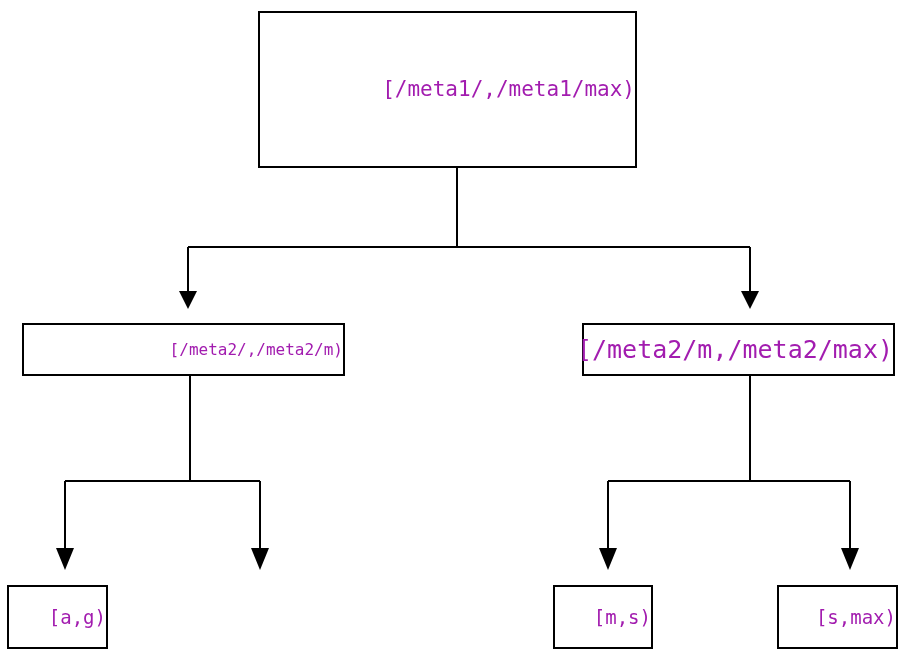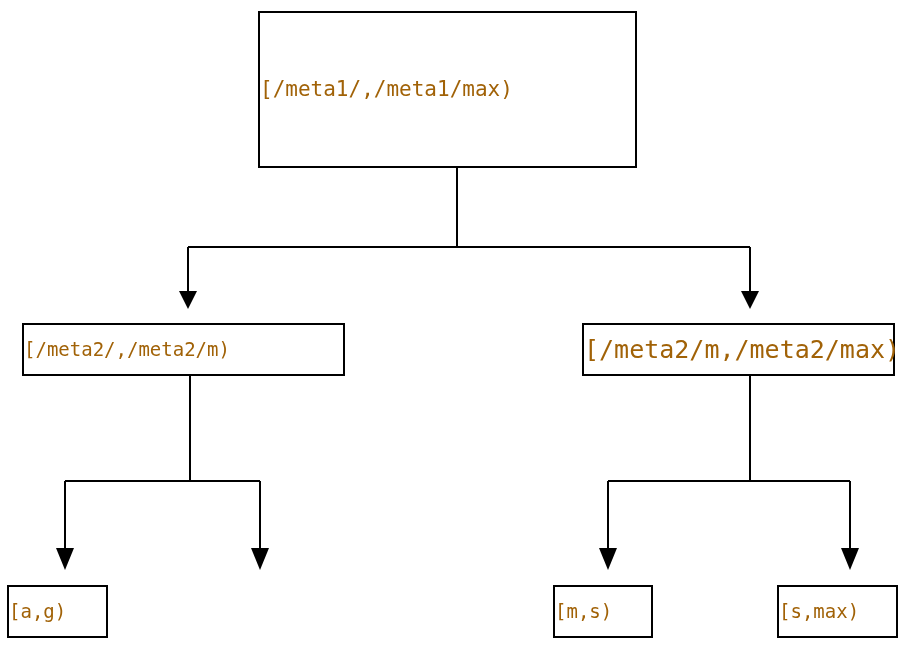--- a/index.html
+++ b/index.html
@@ -25,22 +25,22 @@
     width: 912px;
     height: 652px;
   }
   .node {
     position: absolute;
     box-sizing: border-box;
     background: #ffffff;
     border: 2px solid #000000;
     display: flex;
     align-items: center;
-    justify-content: flex-start;
-    color: #a16207;
+    justify-content: flex-end;
+    color: #a21caf;
     letter-spacing: 0px;
     white-space: pre;
   }
   .node-label {
     display: block;
     line-height: 1;
   }
   
   #node-root {
     left: 258px;
@@ -48,33 +48,33 @@
     width: 379px;
     height: 157px;
     font-size: 21px;
   }
   
   #node-meta2-low {
     left: 22px;
     top: 323px;
     width: 323px;
     height: 53px;
-    font-size: 19px;
+    font-size: 16px;
   }
   #node-meta2-high {
     left: 582px;
     top: 323px;
     width: 313px;
     height: 53px;
     font-size: 25px;
   }
   
   .leaf {
     top: 585px;
-    height: 53px;
+    height: 64px;
     font-size: 19px;
   }
   #node-leaf-ag   { left: 7px;   width: 101px; }
   #node-leaf-gm   { left: 204px; width: 98px;  }
   #node-leaf-ms   { left: 553px; width: 100px; }
   #node-leaf-smax { left: 777px; width: 121px; }
 </style>
 </head>
 <body>
 

